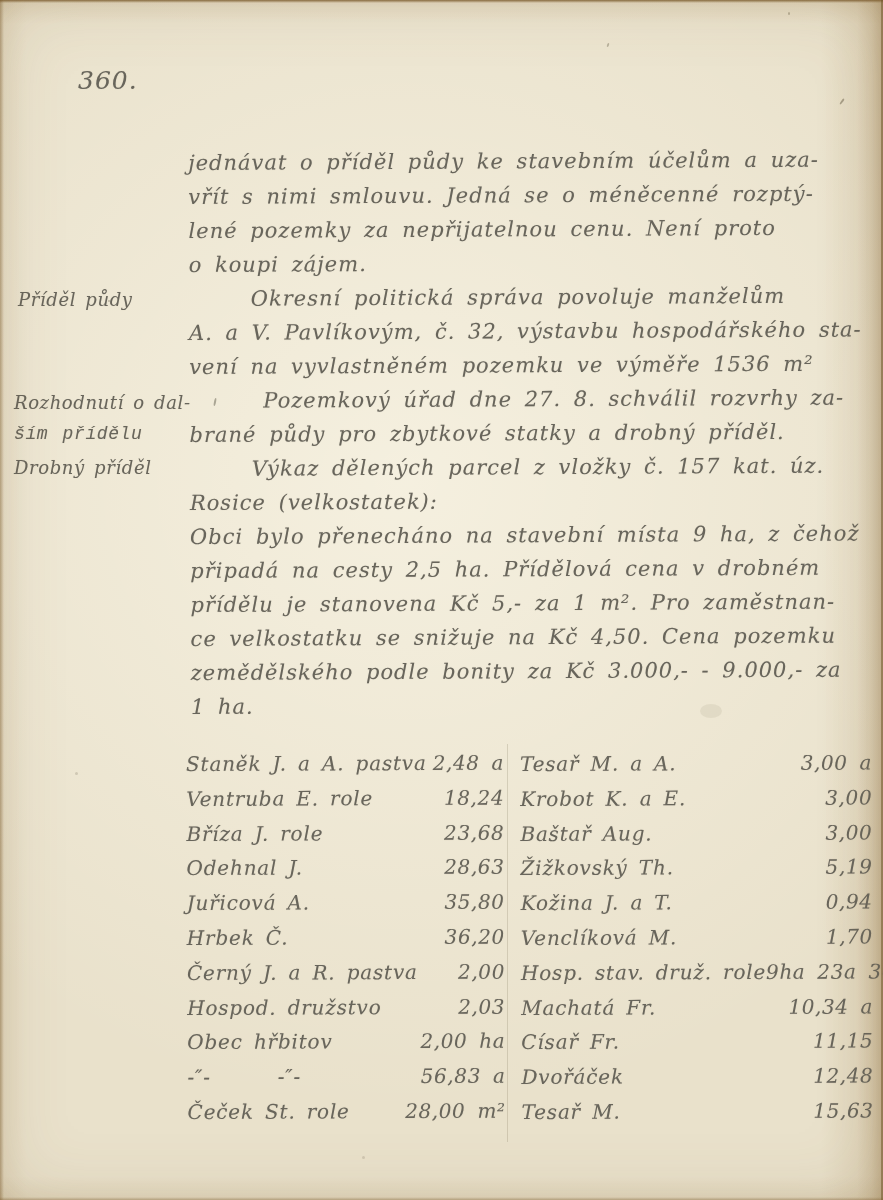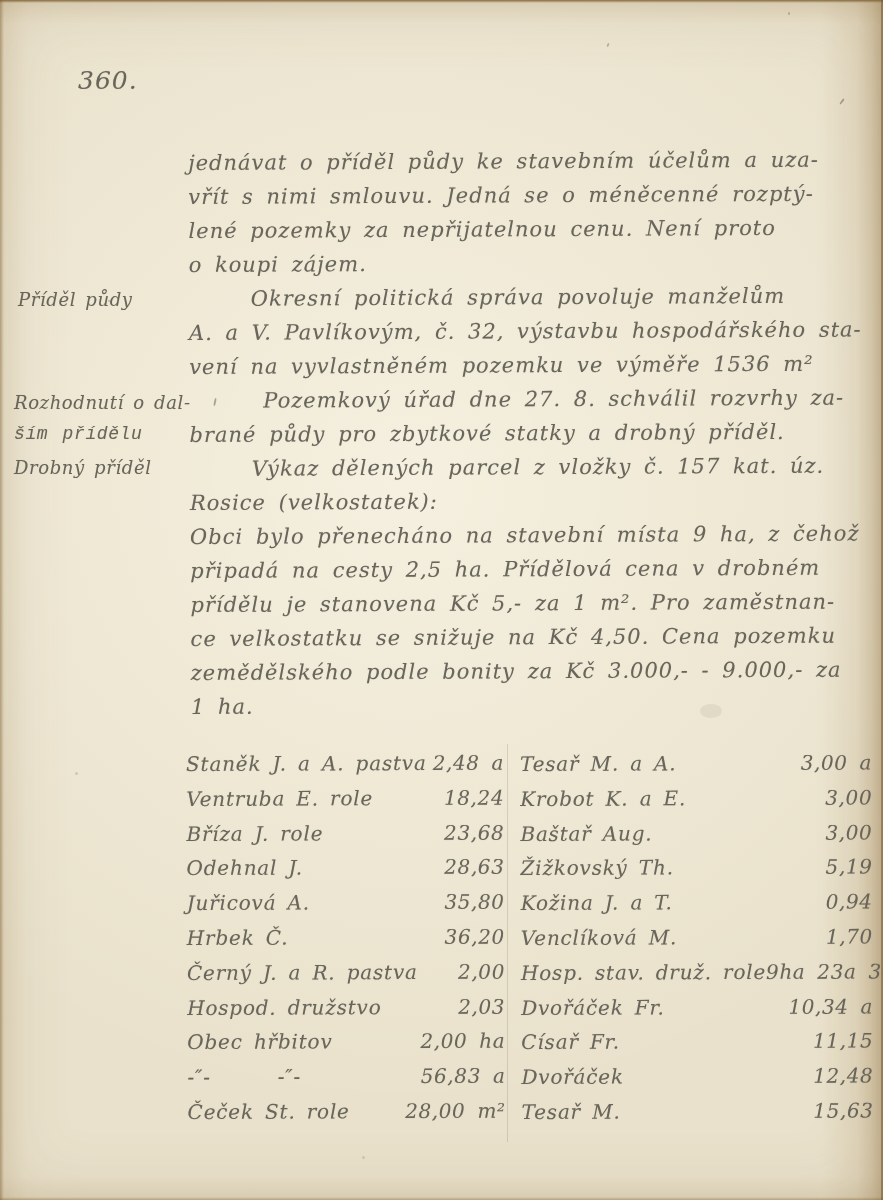--- a/index.html
+++ b/index.html
@@ -144,21 +144,21 @@
   </div>
 
   <div class="land-table tbl-right ink hand">
     <div class="tbl-row"><span class="name">Tesař M. a A.</span><span class="value">3,00 a</span></div>
     <div class="tbl-row"><span class="name">Krobot K. a E.</span><span class="value">3,00</span></div>
     <div class="tbl-row"><span class="name">Baštař Aug.</span><span class="value">3,00</span></div>
     <div class="tbl-row"><span class="name">Žižkovský Th.</span><span class="value">5,19</span></div>
     <div class="tbl-row"><span class="name">Kožina J. a T.</span><span class="value">0,94</span></div>
     <div class="tbl-row"><span class="name">Venclíková M.</span><span class="value">1,70</span></div>
     <div class="tbl-row"><span class="name">Hosp. stav. druž. role</span><span class="value">9ha 23a 30 m²</span></div>
-    <div class="tbl-row"><span class="name">Dvořáček Fr.</span><span class="value">10,34 a</span></div>
+    <div class="tbl-row"><span class="name">Machatá Fr.</span><span class="value">10,34 a</span></div>
     <div class="tbl-row"><span class="name">Císař Fr.</span><span class="value">11,15</span></div>
     <div class="tbl-row"><span class="name">Dvořáček</span><span class="value">12,48</span></div>
     <div class="tbl-row"><span class="name">Tesař M.</span><span class="value">15,63</span></div>
   </div>
 
   <div class="speck sp1"></div>
   <div class="speck sp2"></div>
   <div class="speck sp3"></div>
   <div class="speck sp4"></div>
   <div class="speck sp5"></div>

